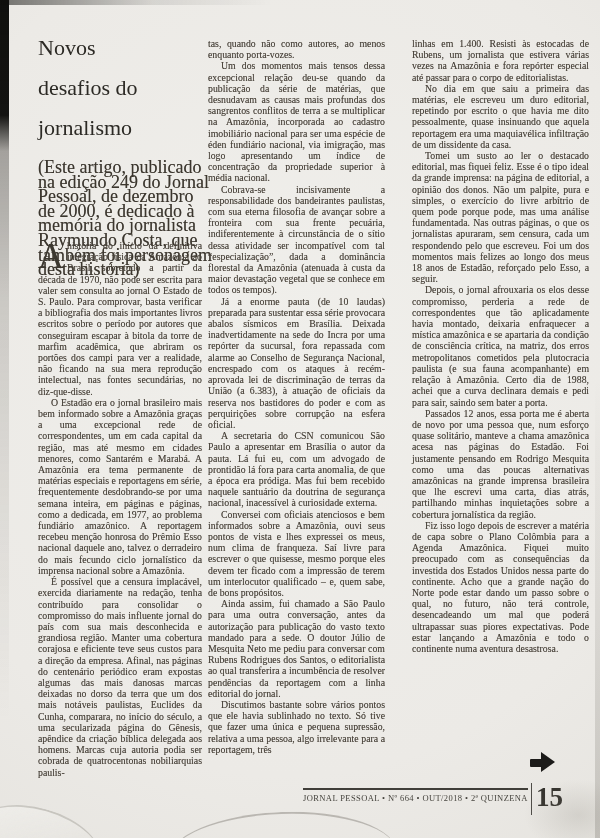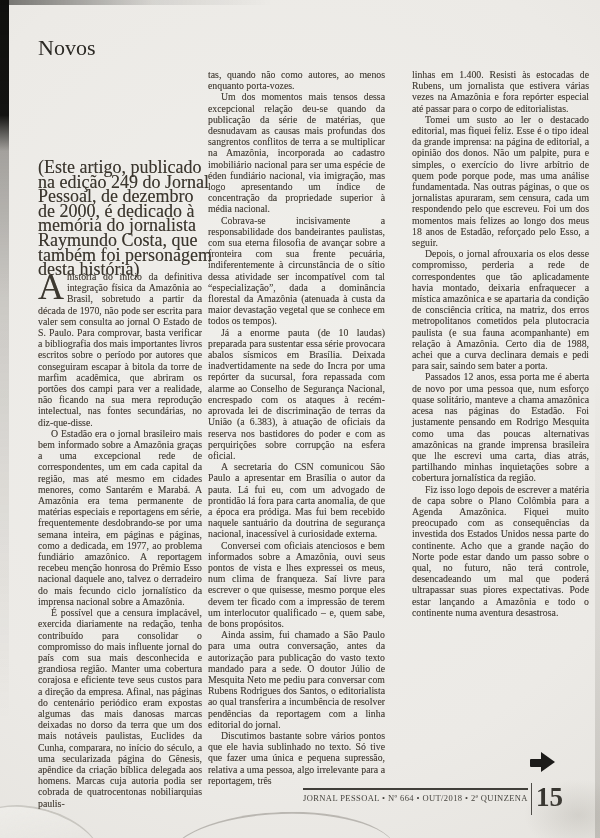--- a/index.html
+++ b/index.html
@@ -55,21 +55,20 @@
   }
   .title-line { font-size:22px; line-height:40px; }
   .dedication {
     position:absolute; left:38px; top:160px; width:174px;
     font-size:18px; line-height:14.6px;
     color:#3b362e; text-shadow:0 0 0.5px rgba(70,64,54,0.5);
   }
   .col {
     position:absolute; color:#474139; font-size:9.8px; line-height:11.2px;
     text-shadow:0 0 0.5px rgba(80,72,62,0.5);
-    margin-top:31px;
   }
   .col1 { left:38px;  top:240px; width:164px; }
   .col2 { left:208px; top:38px;  width:177px; }
   .col3 { left:412px; top:38px;  width:177px; }
   .para { margin:0; text-align:justify; text-indent:13px; hyphens:auto; }
   .para.flush { text-indent:0; }
   .dropcap {
     float:left; font-size:36px; line-height:30px;
     padding:1px 3px 0 0; color:#3c3830;
   }
@@ -101,20 +100,22 @@
     border-bottom:10.5px solid transparent;
   }
 </style>
 </head>
 <body>
 
 <div class="page">
 
   <div class="title">
     <div class="title-line">Novos</div>
+    <div class="title-line">desafios do</div>
+    <div class="title-line">jornalismo</div>
   </div>
 
   <div class="dedication">(Este artigo, publicado na edição 249 do Jornal Pessoal, de dezembro de 2000, é dedicado à memória do jornalista Raymundo Costa, que também foi personagem desta história)</div>
 
   <div class="col col1">
     <p class="para flush"><span class="dropcap">A</span><span>história do início da definitiva integração física da Amazônia ao Brasil, sobretudo a partir da década de 1970, não pode ser escrita para valer sem consulta ao jornal O Estado de S. Paulo. Para comprovar, basta verificar a bibliografia dos mais importantes livros escritos sobre o período por autores que conseguiram escapar à bitola da torre de marfim acadêmica, que abriram os portões dos campi para ver a realidade, não ficando na sua mera reprodução intelectual, nas fontes secundárias, no diz-que-disse.</span></p>
     <p class="para">O Estadão era o jornal brasileiro mais bem informado sobre a Amazônia graças a uma excepcional rede de correspondentes, um em cada capital da região, mas até mesmo em cidades menores, como Santarém e Marabá. A Amazônia era tema permanente de matérias especiais e reportagens em série, frequentemente desdobrando-se por uma semana inteira, em páginas e páginas, como a dedicada, em 1977, ao problema fundiário amazônico. A reportagem recebeu menção honrosa do Prêmio Esso nacional daquele ano, talvez o derradeiro do mais fecundo ciclo jornalístico da imprensa nacional sobre a Amazônia.</p>
     <p class="para">É possível que a censura implacável, exercida diariamente na redação, tenha contribuído para consolidar o compromisso do mais influente jornal do país com sua mais desconhecida e grandiosa região. Manter uma cobertura corajosa e eficiente teve seus custos para a direção da empresa. Afinal, nas páginas do centenário periódico eram expostas algumas das mais danosas marcas deixadas no dorso da terra que um dos mais notáveis paulistas, Euclides da Cunha, comparara, no início do século, a uma secularizada página do Gênesis, apêndice da criação bíblica delegada aos homens. Marcas cuja autoria podia ser cobrada de quatrocentonas nobiliarquias paulis-</p>
   </div>
 
@@ -124,20 +125,21 @@
     <p class="para">Cobrava-se incisivamente a responsabilidade dos bandeirantes paulistas, com sua eterna filosofia de avançar sobre a fronteira com sua frente pecuária, indiferentemente à circunstância de o sítio dessa atividade ser incompatível com tal “especialização”, dada a dominância florestal da Amazônia (atenuada à custa da maior devastação vegetal que se conhece em todos os tempos).</p>
     <p class="para">Já a enorme pauta (de 10 laudas) preparada para sustentar essa série provocara abalos sísmicos em Brasília. Deixada inadvertidamente na sede do Incra por uma repórter da sucursal, fora repassada com alarme ao Conselho de Segurança Nacional, encrespado com os ataques à recém-aprovada lei de discriminação de terras da União (a 6.383), à atuação de oficiais da reserva nos bastidores do poder e com as perquirições sobre corrupção na esfera oficial.</p>
     <p class="para">A secretaria do CSN comunicou São Paulo a apresentar em Brasília o autor da pauta. Lá fui eu, com um advogado de prontidão lá fora para carta anomalia, de que a época era pródiga. Mas fui bem recebido naquele santuário da doutrina de segurança nacional, inacessível à curiosidade externa.</p>
     <p class="para">Conversei com oficiais atenciosos e bem informados sobre a Amazônia, ouvi seus pontos de vista e lhes expressei os meus, num clima de franqueza. Saí livre para escrever o que quisesse, mesmo porque eles devem ter ficado com a impressão de terem um interlocutor qualificado – e, quem sabe, de bons propósitos.</p>
     <p class="para">Ainda assim, fui chamado a São Paulo para uma outra conversação, antes da autorização para publicação do vasto texto mandado para a sede. O doutor Júlio de Mesquita Neto me pediu para conversar com Rubens Rodrigues dos Santos, o editorialista ao qual transferira a incumbência de resolver pendências da reportagem com a linha editorial do jornal.</p>
     <p class="para">Discutimos bastante sobre vários pontos que ele havia sublinhado no texto. Só tive que fazer uma única e pequena supressão, relativa a uma pessoa, algo irrelevante para a reportagem, três</p>
   </div>
 
   <div class="col col3">
     <p class="para flush">linhas em 1.400. Resisti às estocadas de Rubens, um jornalista que estivera várias vezes na Amazônia e fora repórter especial até passar para o corpo de editorialistas.</p>
+    <p class="para">No dia em que saiu a primeira das matérias, ele escreveu um duro editorial, repetindo por escrito o que havia me dito pessoalmente, quase insinuando que aquela reportagem era uma maquiavélica infiltração de um dissidente da casa.</p>
     <p class="para">Tomei um susto ao ler o destacado editorial, mas fiquei feliz. Esse é o tipo ideal da grande imprensa: na página de editorial, a opinião dos donos. Não um palpite, pura e simples, o exercício do livre arbítrio de quem pode porque pode, mas uma análise fundamentada. Nas outras páginas, o que os jornalistas apuraram, sem censura, cada um respondendo pelo que escreveu. Foi um dos momentos mais felizes ao longo dos meus 18 anos de Estadão, reforçado pelo Esso, a seguir.</p>
     <p class="para">Depois, o jornal afrouxaria os elos desse compromisso, perderia a rede de correspondentes que tão aplicadamente havia montado, deixaria enfraquecer a mística amazônica e se apartaria da condição de consciência crítica, na matriz, dos erros metropolitanos cometidos pela plutocracia paulista (e sua fauna acompanhante) em relação à Amazônia. Certo dia de 1988, achei que a curva declinara demais e pedi para sair, saindo sem bater a porta.</p>
     <p class="para">Passados 12 anos, essa porta me é aberta de novo por uma pessoa que, num esforço quase solitário, manteve a chama amazônica acesa nas páginas do Estadão. Foi justamente pensando em Rodrigo Mesquita como uma das poucas alternativas amazônicas na grande imprensa brasileira que lhe escrevi uma carta, dias atrás, partilhando minhas inquietações sobre a cobertura jornalística da região.</p>
     <p class="para">Fiz isso logo depois de escrever a matéria de capa sobre o Plano Colômbia para a Agenda Amazônica. Fiquei muito preocupado com as consequências da investida dos Estados Unidos nessa parte do continente. Acho que a grande nação do Norte pode estar dando um passo sobre o qual, no futuro, não terá controle, desencadeando um mal que poderá ultrapassar suas piores expectativas. Pode estar lançando a Amazônia e todo o continente numa aventura desastrosa.</p>
   </div>
 
   <div class="continue-arrow"></div>
 
   <div class="footer">
     <div class="footer-credit">JORNAL PESSOAL • Nº 664 • OUT/2018 • 2ª QUINZENA</div>

